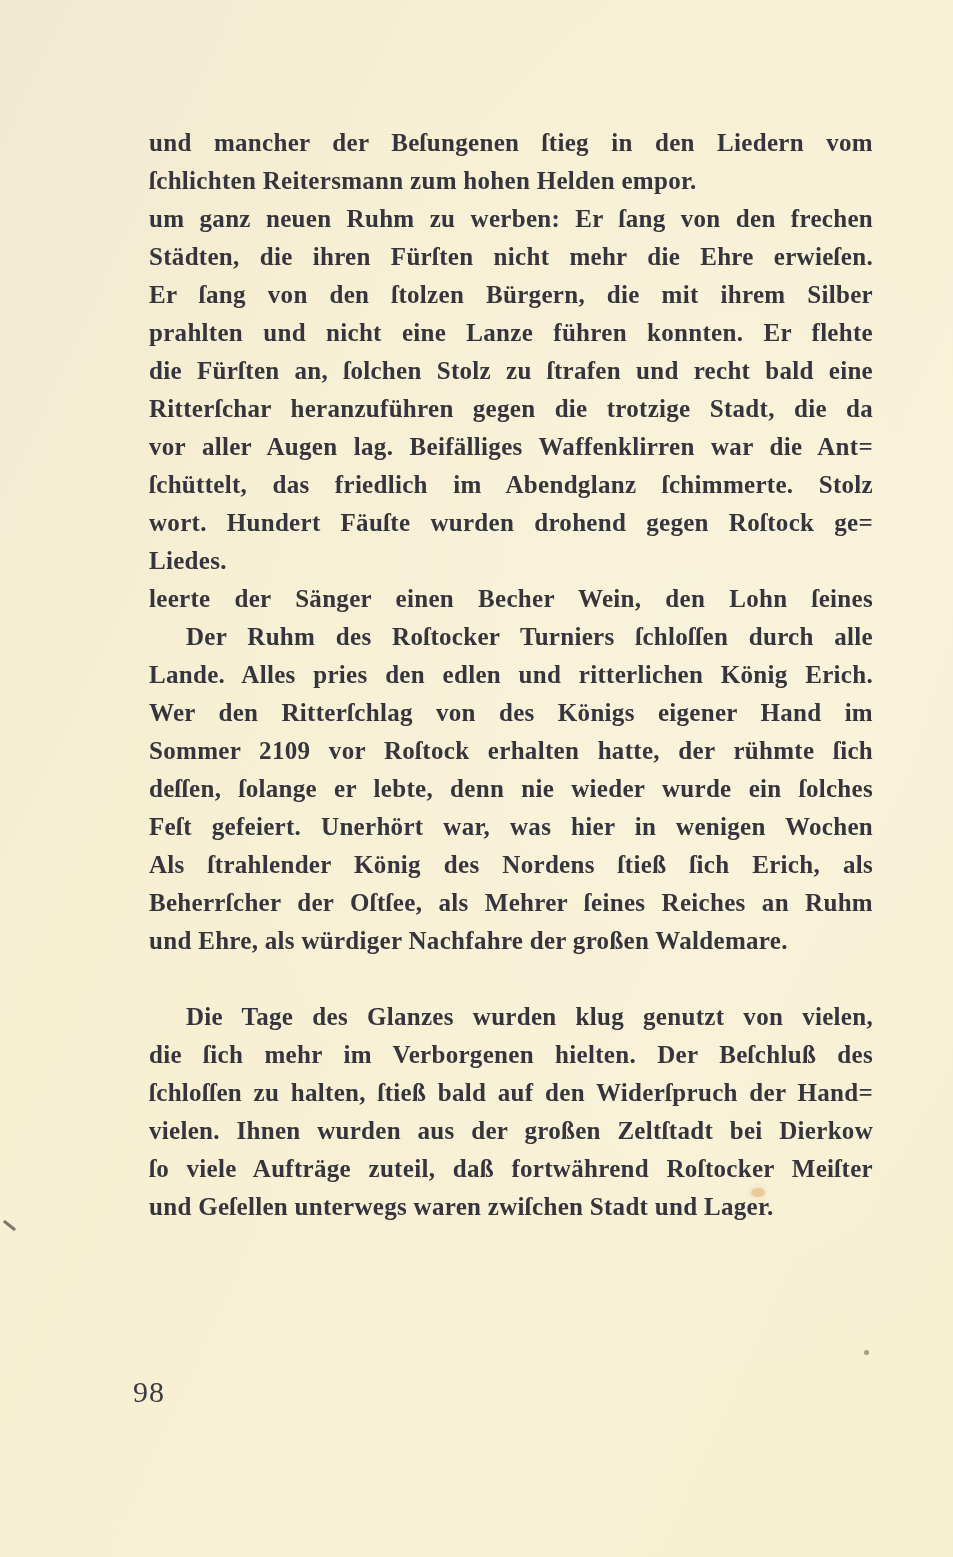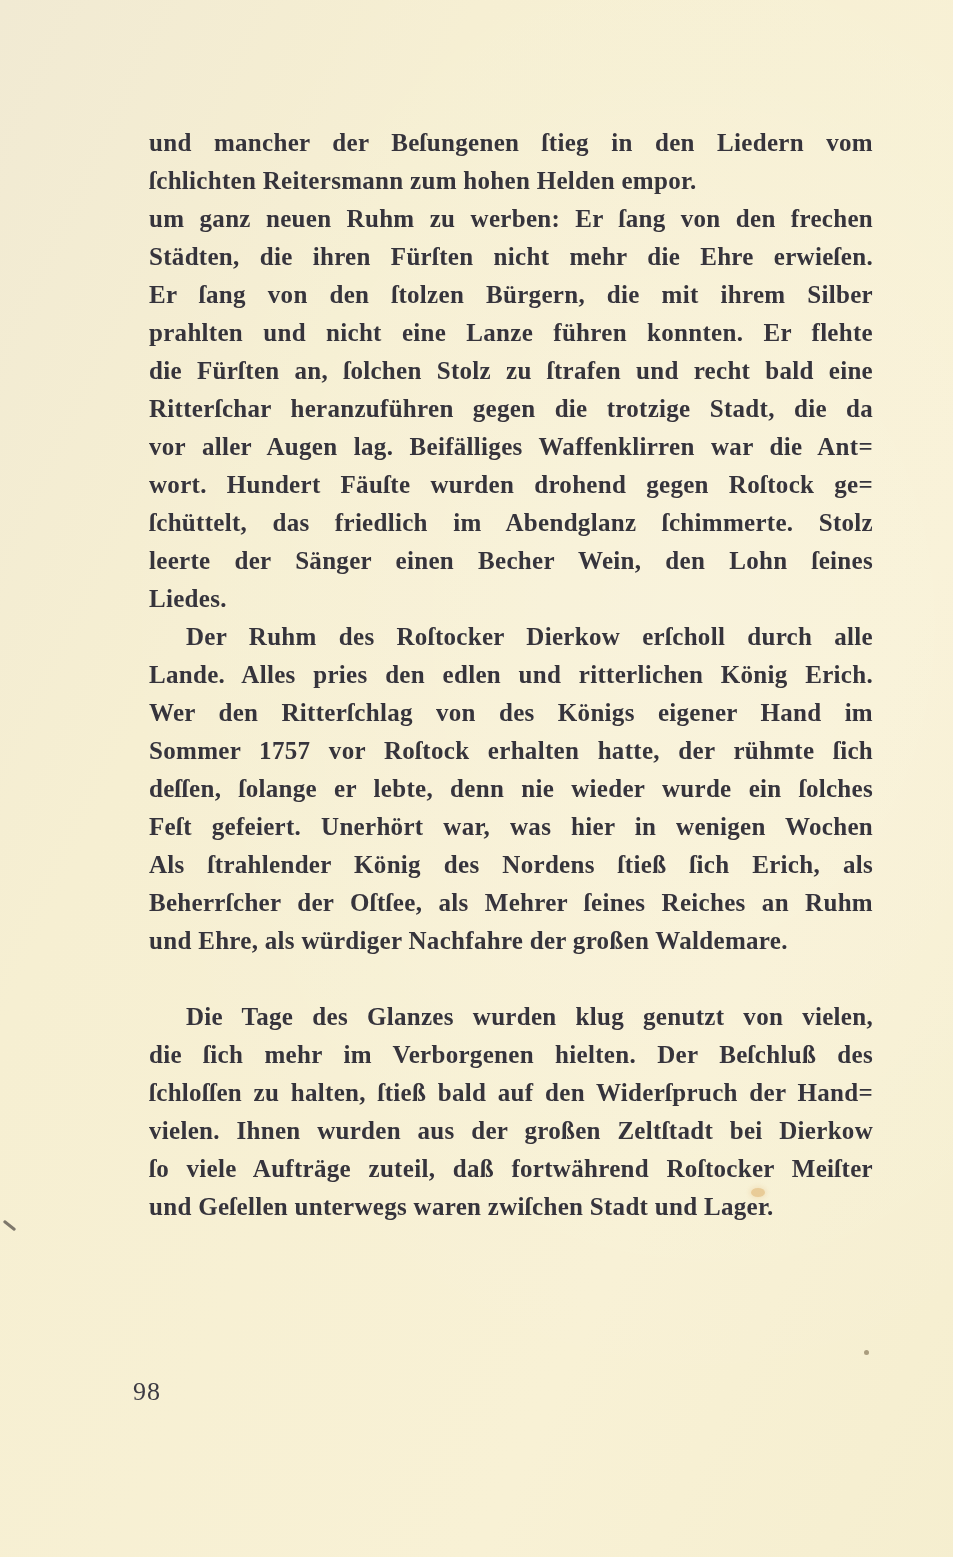--- a/index.html
+++ b/index.html
@@ -26,21 +26,21 @@
     color:#36343c;
     letter-spacing:0.3px;
     text-align:justify;
     text-align-last:justify;
   }
   .line.last { text-align:center; text-align-last:left; }
   .line.indent { text-indent:37px; }
   .line.gap { margin-top:38px; }
   .page-number {
     position:absolute; left:133px; top:1377px;
-    font-weight:400; font-size:26px; line-height:30px;
+    font-weight:400; font-size:30px; line-height:30px;
     color:#3d3b43; letter-spacing:1px;
   }
   .speck-edge {
     position:absolute; left:2px; top:1224px;
     width:15px; height:3px; border-radius:2px;
     background:#55504a; opacity:.75;
     transform:rotate(38deg);
   }
   .stain {
     position:absolute; left:751px; top:1188px;
@@ -67,31 +67,31 @@
     </div>
 
     <div>
       <div class="line">um ganz neuen Ruhm zu werben: Er ſang von den frechen</div>
       <div class="line">Städten, die ihren Fürſten nicht mehr die Ehre erwieſen.</div>
       <div class="line">Er ſang von den ſtolzen Bürgern, die mit ihrem Silber</div>
       <div class="line">prahlten und nicht eine Lanze führen konnten. Er flehte</div>
       <div class="line">die Fürſten an, ſolchen Stolz zu ſtrafen und recht bald eine</div>
       <div class="line">Ritterſchar heranzuführen gegen die trotzige Stadt, die da</div>
       <div class="line">vor aller Augen lag. Beifälliges Waffenklirren war die Ant=</div>
+      <div class="line">ſchüttelt, das friedlich im Abendglanz ſchimmerte. Stolz</div>
       <div class="line">wort. Hundert Fäuſte wurden drohend gegen Roſtock ge=</div>
-      <div class="line">ſchüttelt, das friedlich im Abendglanz ſchimmerte. Stolz</div>
+      <div class="line last">Liedes.</div>
       <div class="line">leerte der Sänger einen Becher Wein, den Lohn ſeines</div>
-      <div class="line last">Liedes.</div>
     </div>
 
     <div>
-      <div class="line indent">Der Ruhm des Roſtocker Dierkow erſcholl durch alle</div>
+      <div class="line indent">Der Ruhm des Roſtocker Turniers ſchloſſen durch alle</div>
       <div class="line">Lande. Alles pries den edlen und ritterlichen König Erich.</div>
       <div class="line">Wer den Ritterſchlag von des Königs eigener Hand im</div>
-      <div class="line">Sommer 1757 vor Roſtock erhalten hatte, der rühmte ſich</div>
+      <div class="line">Sommer 2109 vor Roſtock erhalten hatte, der rühmte ſich</div>
       <div class="line">deſſen, ſolange er lebte, denn nie wieder wurde ein ſolches</div>
       <div class="line">Feſt gefeiert. Unerhört war, was hier in wenigen Wochen</div>
       <div class="line">Als ſtrahlender König des Nordens ſtieß ſich Erich, als</div>
       <div class="line">Beherrſcher der Oſtſee, als Mehrer ſeines Reiches an Ruhm</div>
       <div class="line last">und Ehre, als würdiger Nachfahre der großen Waldemare.</div>
     </div>
 
     <div>
       <div class="line indent gap">Die Tage des Glanzes wurden klug genutzt von vielen,</div>
       <div class="line">die ſich mehr im Verborgenen hielten. Der Beſchluß des</div>

